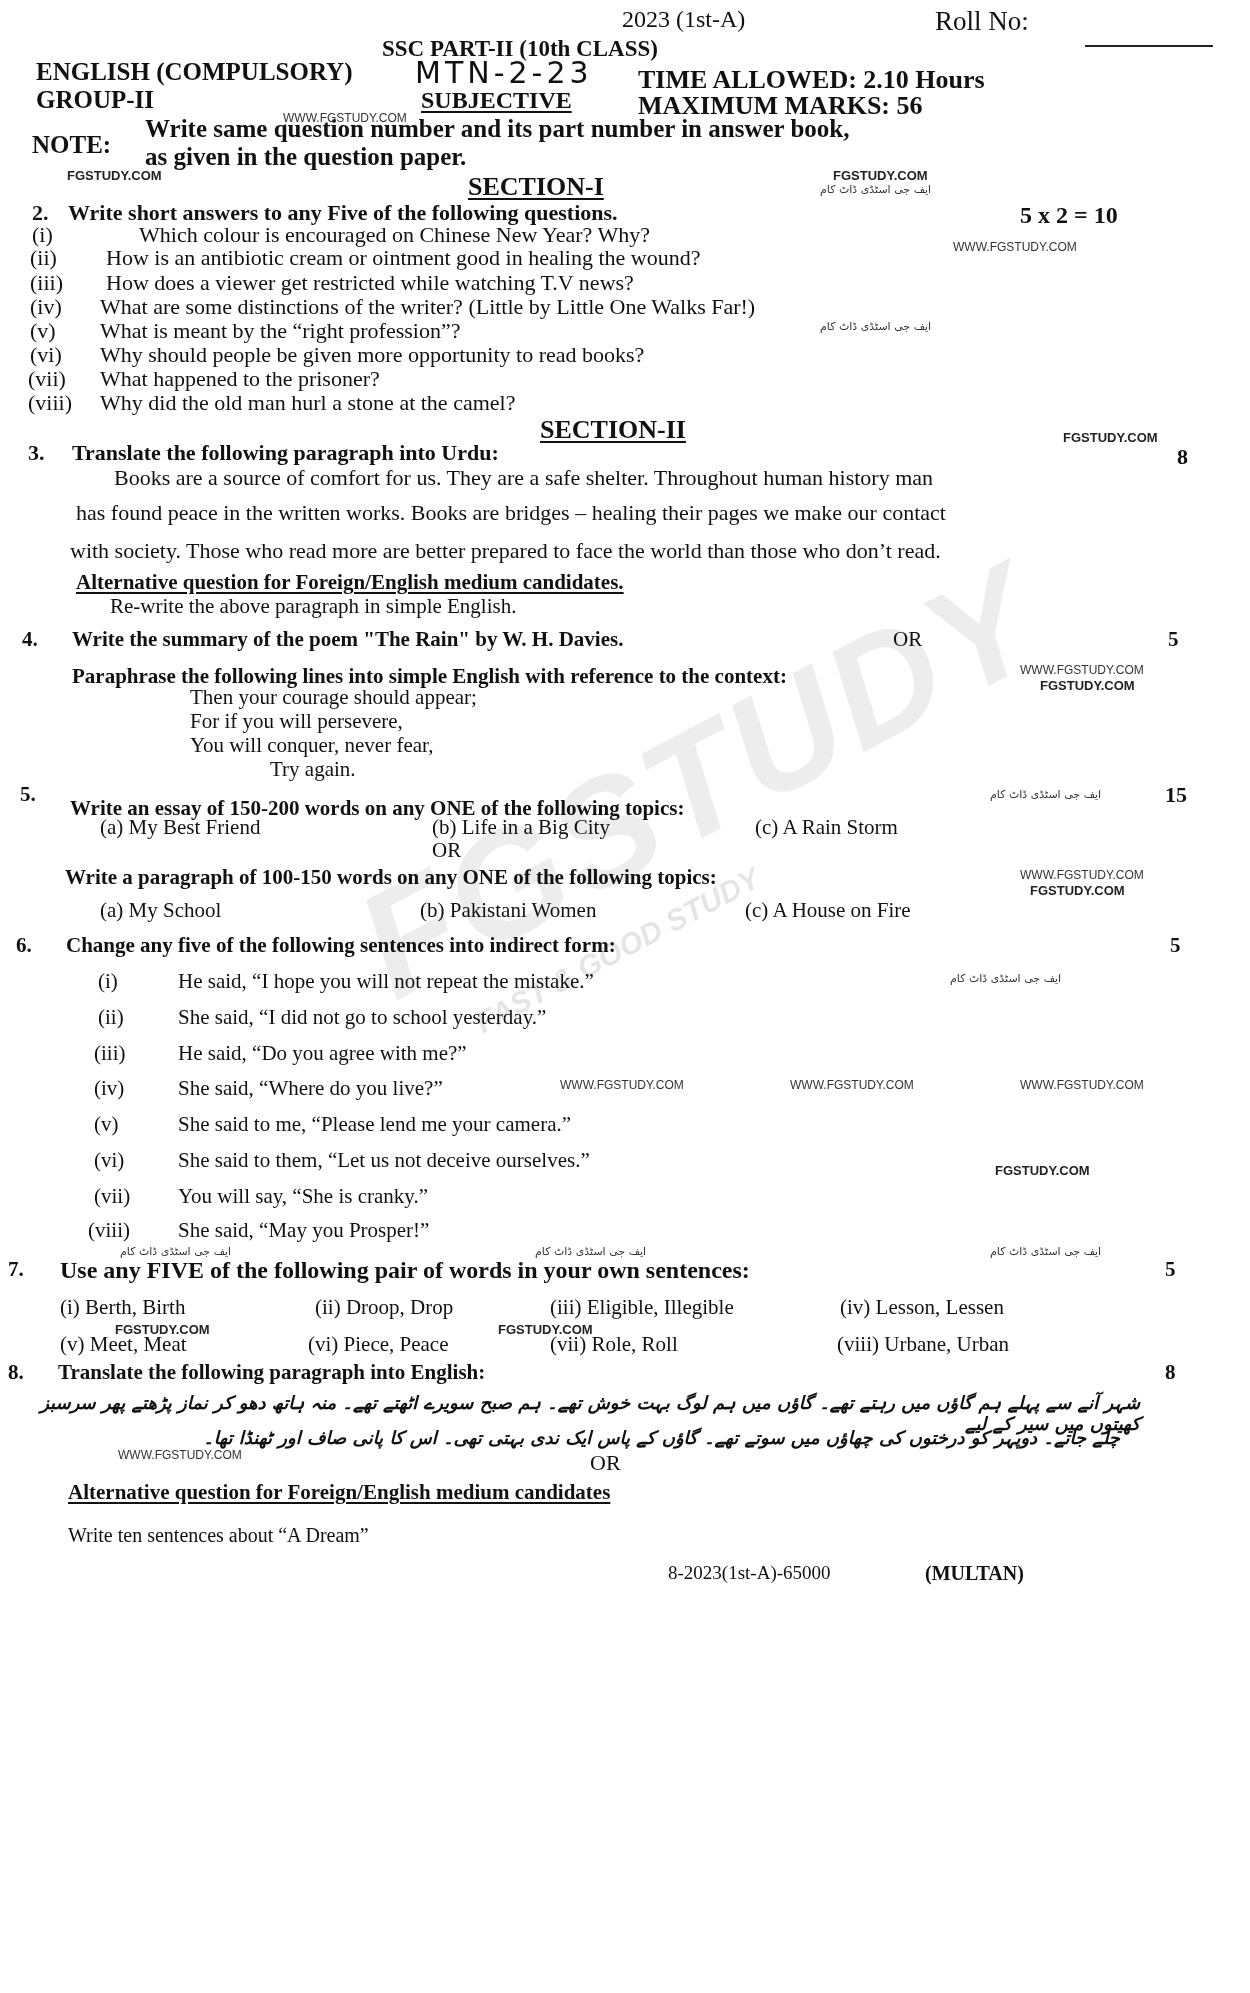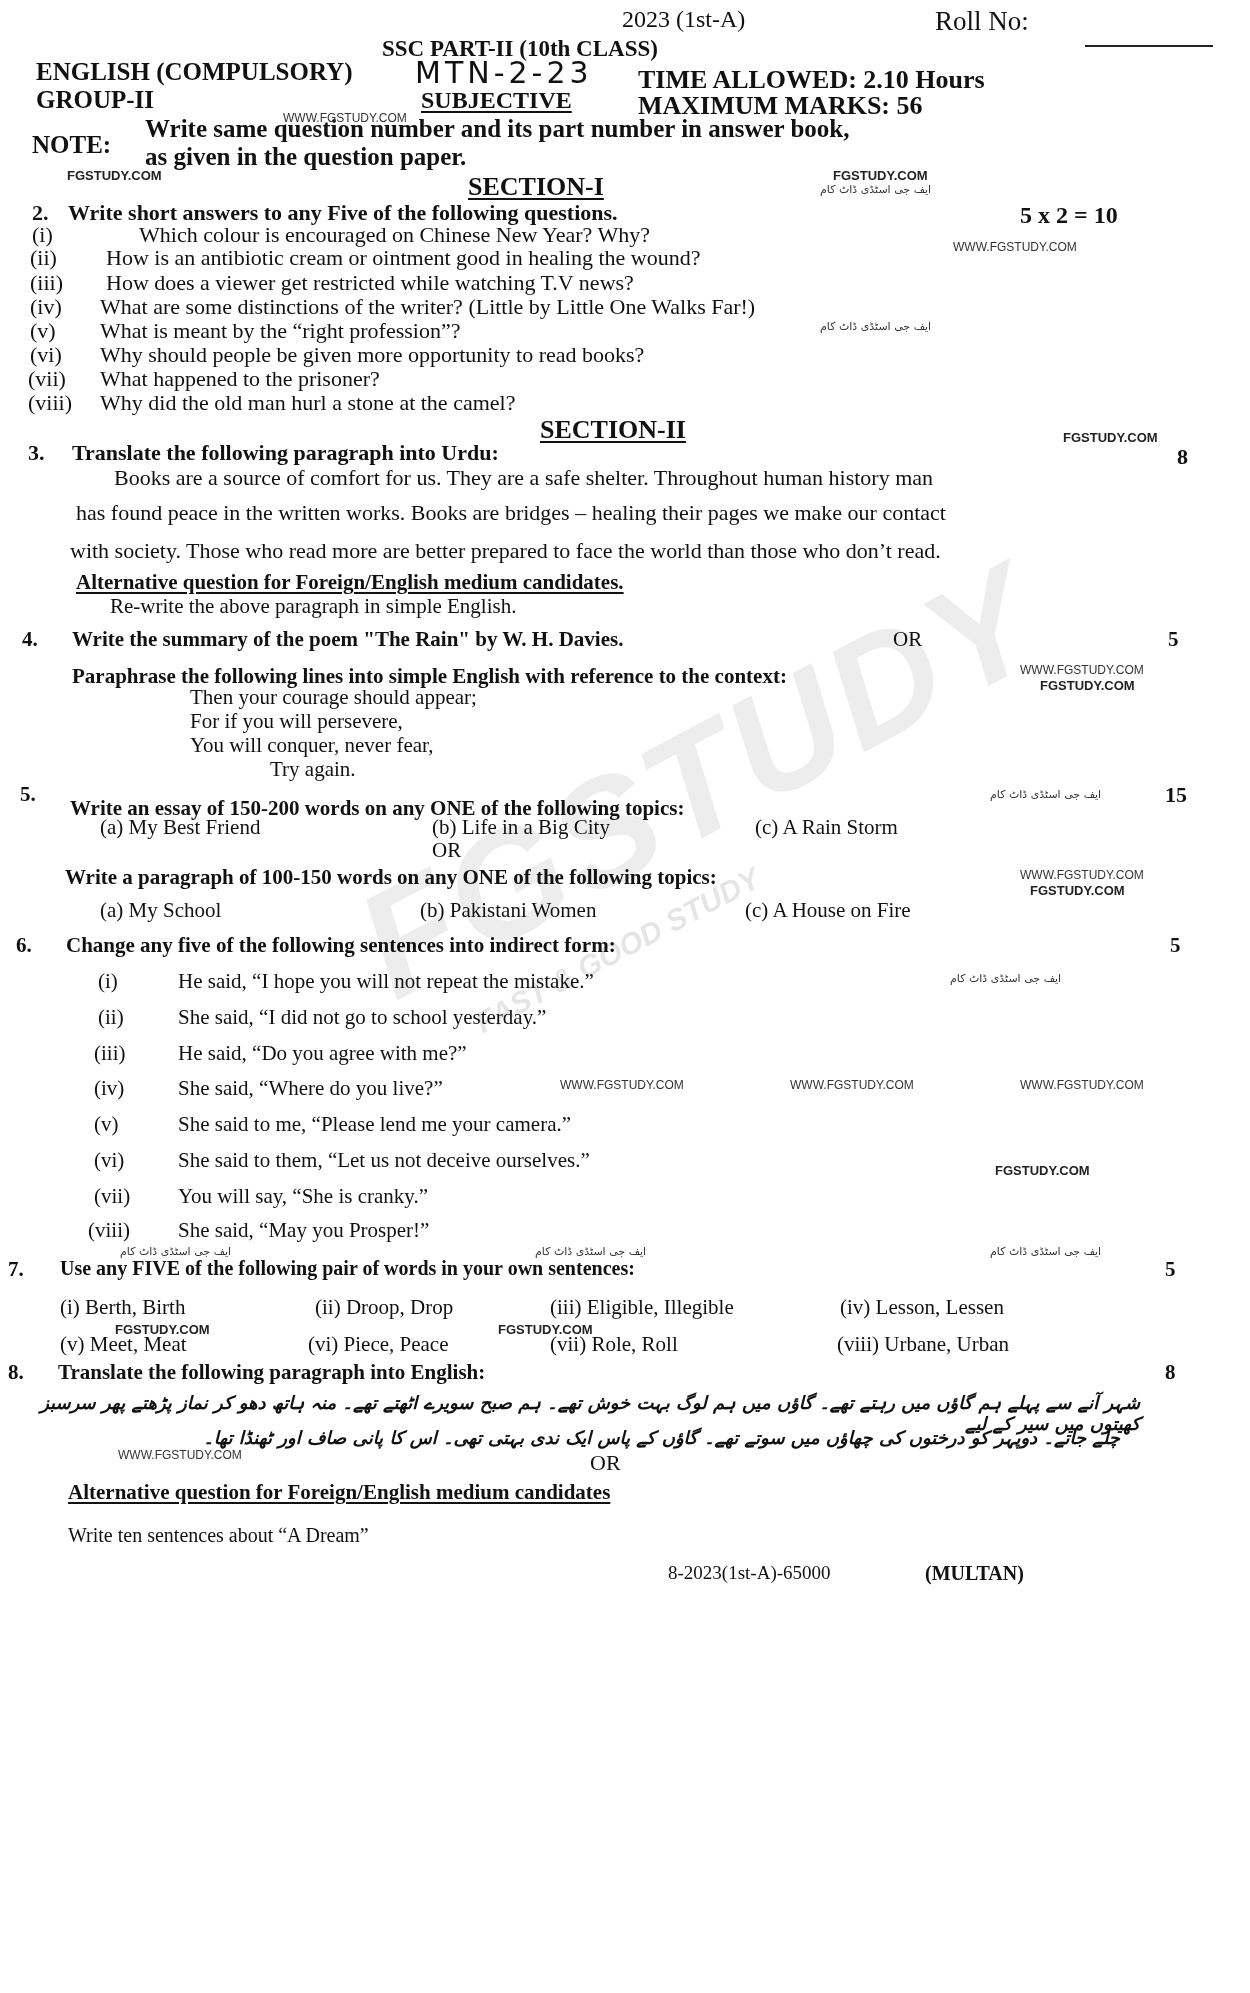--- a/index.html
+++ b/index.html
@@ -136,21 +136,21 @@
 </div>
 <div class="abs wm" style="left:560px;top:1078px;">WWW.FGSTUDY.COM</div>
 <div class="abs wm" style="left:790px;top:1078px;">WWW.FGSTUDY.COM</div>
 <div class="abs wm" style="left:1020px;top:1078px;">WWW.FGSTUDY.COM</div>
 <div class="abs wmb" style="left:995px;top:1163px;">FGSTUDY.COM</div>
 
 <div class="abs urdu-wm" style="left:120px;top:1245px;">ایف جی اسٹڈی ڈاٹ کام</div>
 <div class="abs urdu-wm" style="left:535px;top:1245px;">ایف جی اسٹڈی ڈاٹ کام</div>
 <div class="abs urdu-wm" style="left:990px;top:1245px;">ایف جی اسٹڈی ڈاٹ کام</div>
 <div class="abs b" style="left:8px;top:1257px;font-size:21px;">7.</div>
-<div class="abs b" style="left:60px;top:1257px;font-size:20px;">Use any FIVE of the following pair of words in your own sentences:</div>
+<div class="abs b" style="left:60px;top:1257px;font-size:24px;">Use any FIVE of the following pair of words in your own sentences:</div>
 <div class="abs b" style="left:1165px;top:1257px;font-size:21px;">5</div>
 <div class="abs" style="left:60px;top:1295px;font-size:21px;">(i)  Berth, Birth</div>
 <div class="abs" style="left:315px;top:1295px;font-size:21px;">(ii) Droop, Drop</div>
 <div class="abs" style="left:550px;top:1295px;font-size:21px;">(iii) Eligible, Illegible</div>
 <div class="abs" style="left:840px;top:1295px;font-size:21px;">(iv) Lesson, Lessen</div>
 <div class="abs wmb" style="left:115px;top:1322px;">FGSTUDY.COM</div>
 <div class="abs wmb" style="left:498px;top:1322px;">FGSTUDY.COM</div>
 <div class="abs" style="left:60px;top:1332px;font-size:21px;">(v)  Meet, Meat</div>
 <div class="abs" style="left:308px;top:1332px;font-size:21px;">(vi) Piece, Peace</div>
 <div class="abs" style="left:550px;top:1332px;font-size:21px;">(vii) Role, Roll</div>

